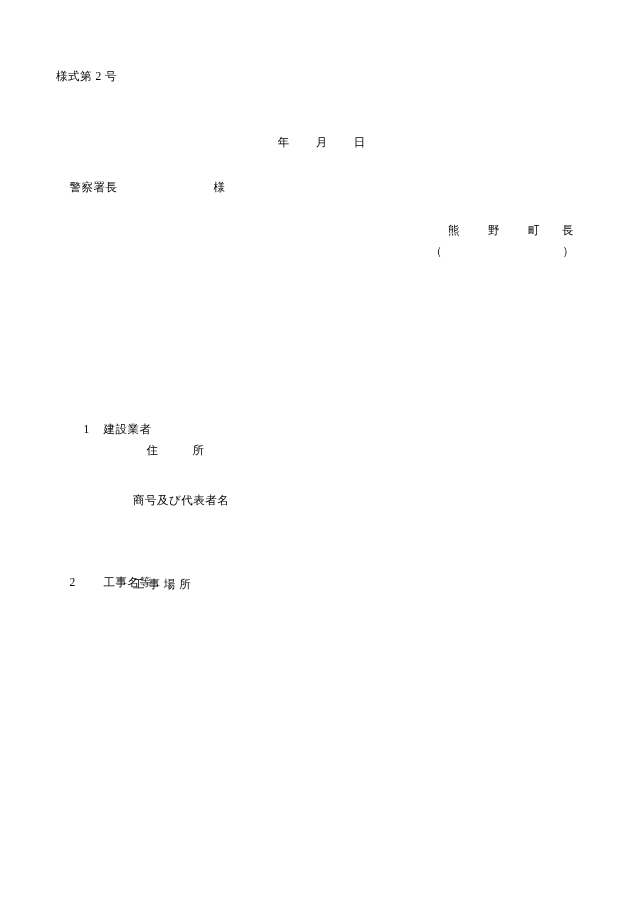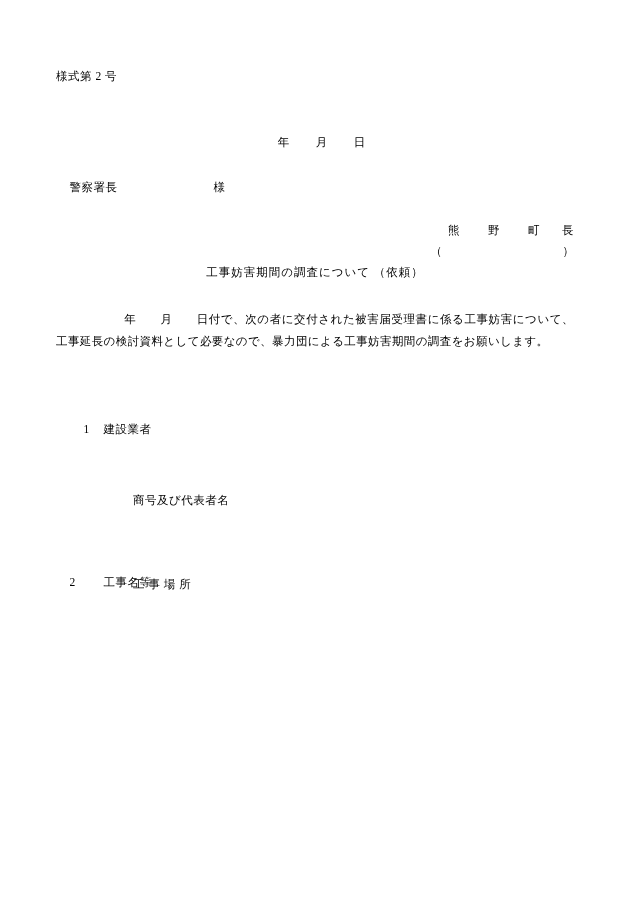--- a/index.html
+++ b/index.html
@@ -142,30 +142,29 @@
   </div>
 
   <div class="row sender">
     <span>熊</span><span class="s1"></span><span>野</span><span class="s2"></span><span>町</span><span class="s3"></span><span>長</span>
   </div>
 
   <div class="row paren">
     <span class="inner">（</span><span class="close">）</span>
   </div>
 
-  <div class="row doc-title">工事妨害期間の調査について （依頼）</div>
 
-  <div class="body-text">
-    <span class="indent"></span><span>年</span><span class="g"></span><span>月</span><span class="g"></span><span>日付で、次の者に交付された被害届受理書に係る工事妨害について、工事延長の検討資料として必要なので、暴力団による工事妨害期間の調査をお願いします。</span>
-  </div>
 
   <div class="row section section-1">
     <span class="num">1</span><span>建設業者</span>
   </div>
 
+  <div class="row field f1">
+    <span class="w1">住</span><span>所</span>
+  </div>
 
   <div class="row field f2">商号及び代表者名</div>
 
   <div class="row section section-2">
     <span class="num">2</span><span>工事名等</span>
   </div>
 
 
   <div class="row field f4">工 事 場 所</div>
 

